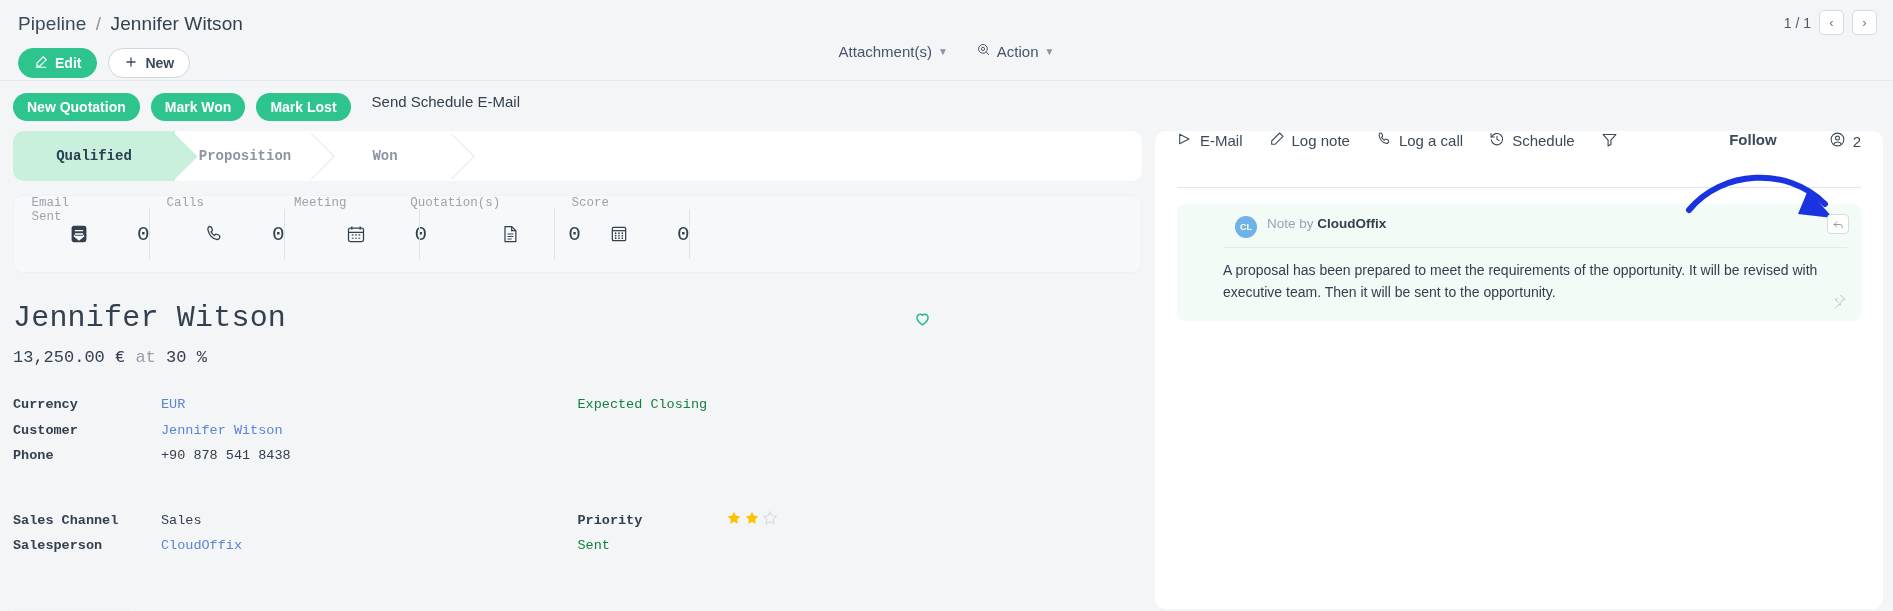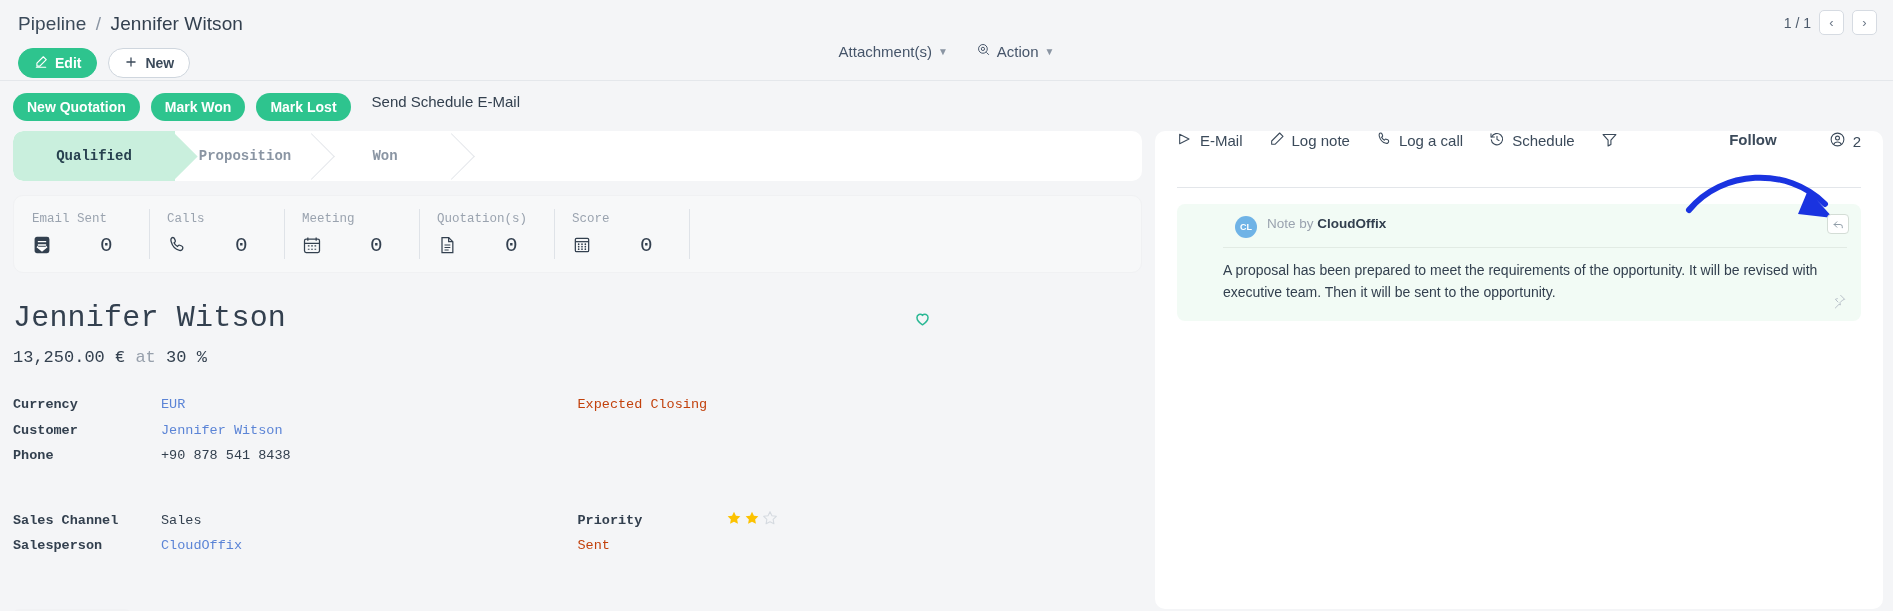--- a/index.html
+++ b/index.html
@@ -103,21 +103,21 @@
   }
 
   
   .stat-card {
     background:#f7f8f9; border-radius: 10px; height: 78px;
     display:flex; align-items:stretch; margin-bottom: 6px;
     border: 1px solid #f0f1f3;
   }
   .stat {
     width: 135px; position: relative;
-    display:flex; flex-direction: column; justify-content: center;
+    display:flex; flex-direction: row; justify-content: center;
     padding-left: 18px;
   }
   .stat + .stat:before, .stat-end:before {
     content:""; position:absolute; left:0; top: 13px; bottom: 13px;
     width:1px; background:#dfe3e8;
   }
   .stat-end { width: 10px; position: relative; }
   .stat .cap { font-size: 12.5px; color:#9aa3af; margin-bottom: 8px; }
   .stat .row { display:flex; align-items:center; gap: 48px; }
   .stat .num { font-size: 21px; color:#33404f; }
@@ -130,21 +130,21 @@
   .amount-line .at { color:#97a0ac; }
   .heart {
     position:absolute; right: 210px; top: 30px; cursor:pointer;
   }
 
   
   .fields { display:flex; margin-top: 30px; }
   .fcol { width: 568px; }
   .frow { display:flex; height: 25.5px; align-items:flex-start; }
   .flabel { width: 148px; font-size: 13.5px; font-weight: 700; color:#33404f; }
-  .flabel.muted { font-weight: 400; color:#c2410c; }
+  .flabel.muted { font-weight: 400; color:#15803d; }
   .fval { font-size: 13.5px; color:#33404f; }
   .fval.link { color:#5b84d6; cursor:pointer; }
   .fgap { height: 22px; }
   .stars { display:flex; gap:2px; margin-top:-3px; }
 
   
   .chatter {
     background:#fff; border-radius: 10px; height: 100%;
     position: relative; padding: 0 22px;
   }

